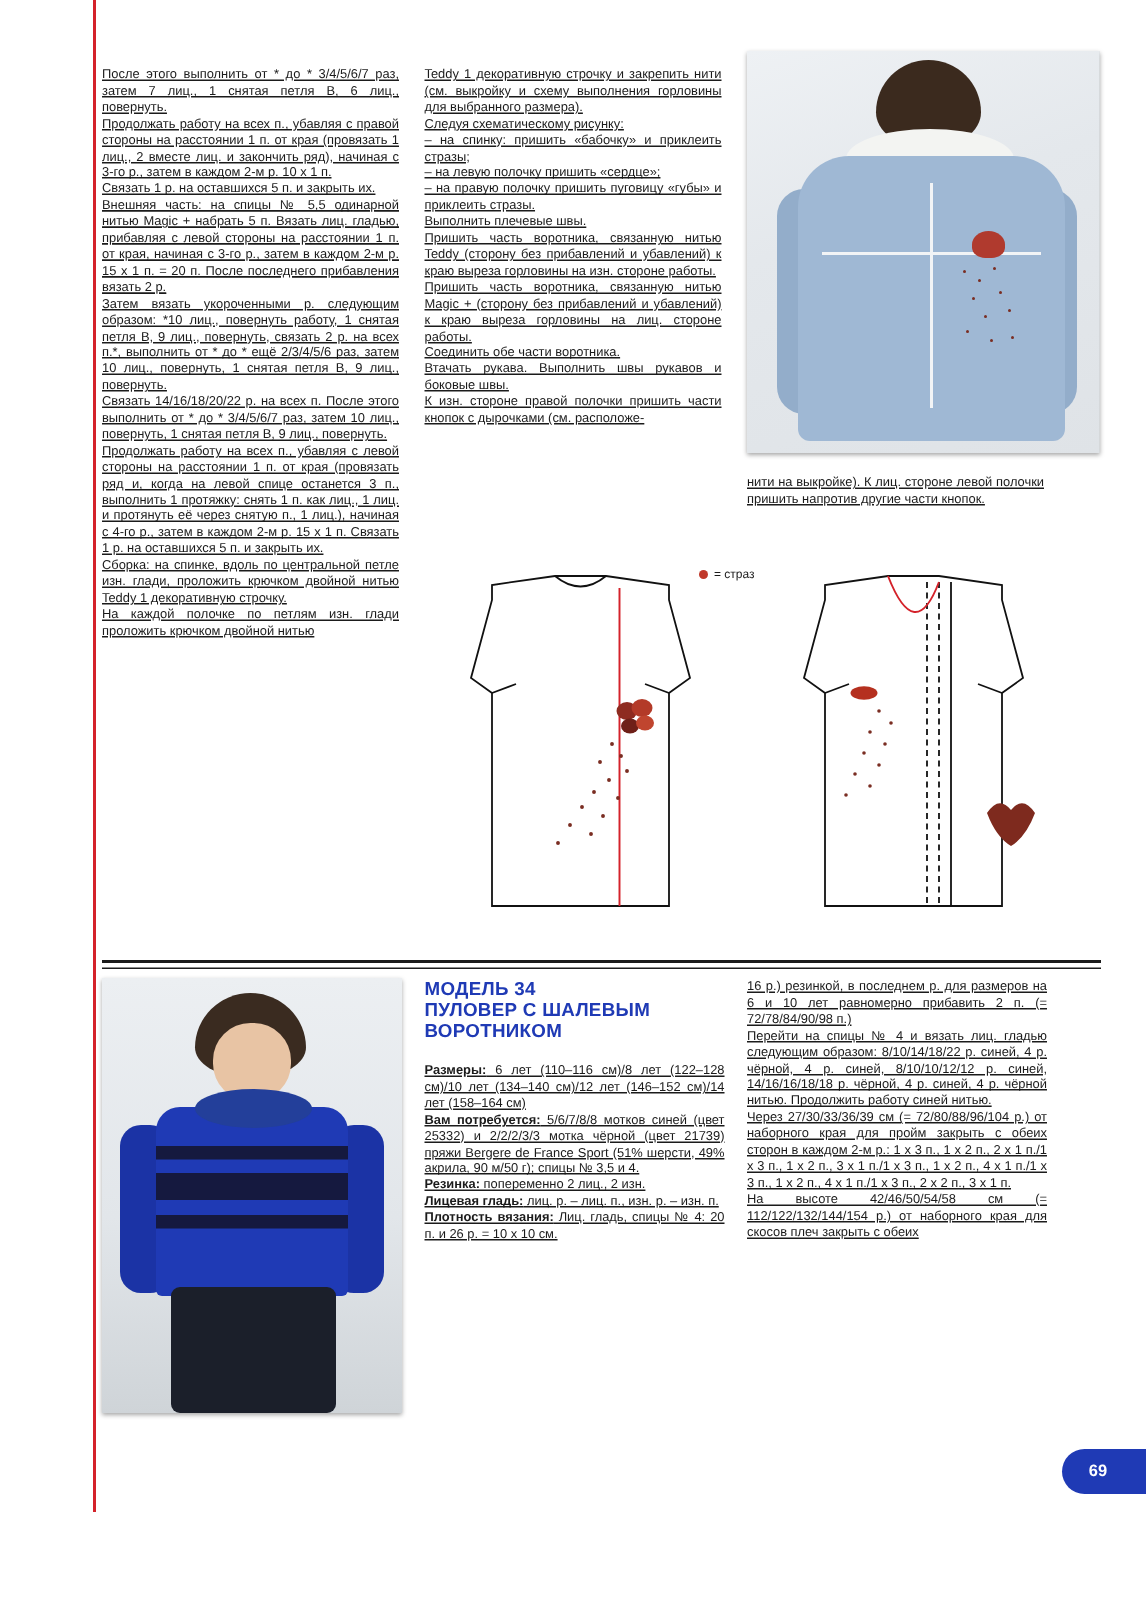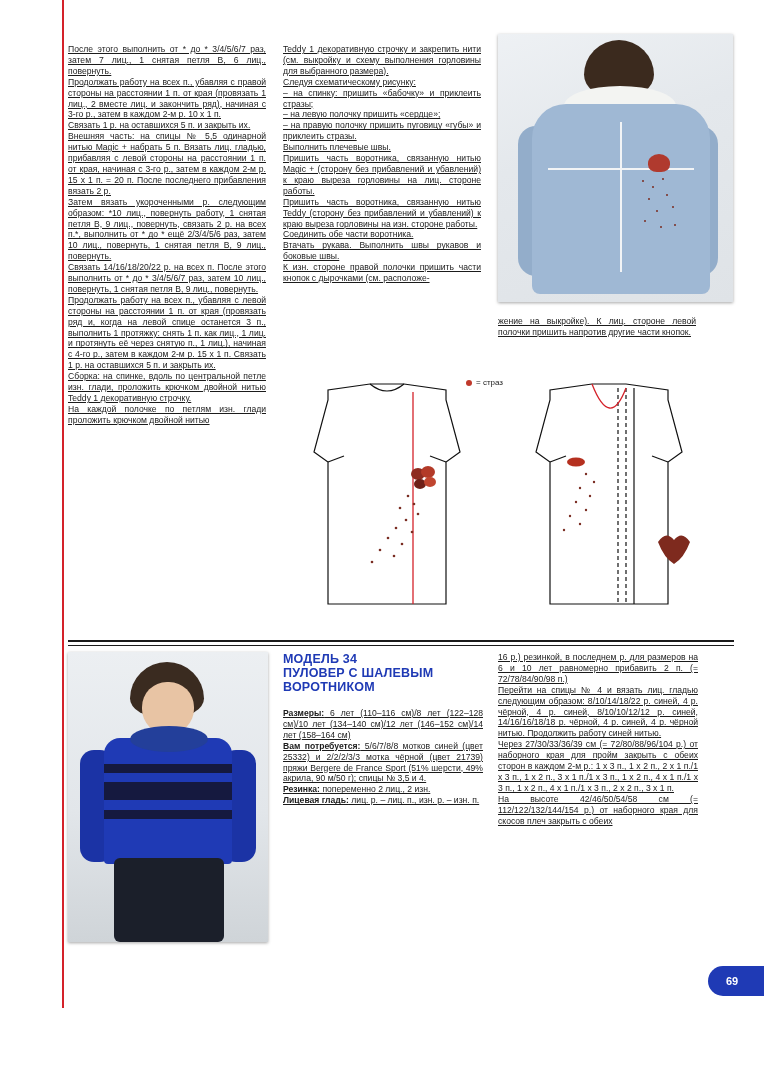--- a/index.html
+++ b/index.html
@@ -103,29 +103,29 @@
     <p class="para">На каждой полочке по петлям изн. глади проложить крючком двойной нитью</p>
   </div>
 
   <div class="col" id="col2">
     <p class="para">Teddy 1 декоративную строчку и закрепить нити (см. выкройку и схему выполнения горловины для выбранного размера).</p>
     <p class="para">Следуя схематическому рисунку:</p>
     <p class="para">– на спинку: пришить «бабочку» и приклеить стразы;</p>
     <p class="para">– на левую полочку пришить «сердце»;</p>
     <p class="para">– на правую полочку пришить пуговицу «губы» и приклеить стразы.</p>
     <p class="para">Выполнить плечевые швы.</p>
+    <p class="para">Пришить часть воротника, связанную нитью Teddy (сторону без прибавлений и убавлений) к краю выреза горловины на изн. стороне работы.</p>
     <p class="para">Пришить часть воротника, связанную нитью Magic + (сторону без прибавлений и убавлений) к краю выреза горловины на лиц. стороне работы.</p>
-    <p class="para">Пришить часть воротника, связанную нитью Teddy (сторону без прибавлений и убавлений) к краю выреза горловины на изн. стороне работы.</p>
     <p class="para">Соединить обе части воротника.</p>
     <p class="para">Втачать рукава. Выполнить швы рукавов и боковые швы.</p>
     <p class="para">К изн. стороне правой полочки пришить части кнопок с дырочками (см. расположе-</p>
   </div>
 
   <div class="col" id="col3">
-    <p class="para">жение на выкройке). К лиц. стороне левой полочки пришить напротив другие части кнопок.</p>
+    <p class="para">нити на выкройке). К лиц. стороне левой полочки пришить напротив другие части кнопок.</p>
   </div>
 
   <div class="photo-top">
     <div class="bg"></div>
     <div class="kid1-hair"></div>
     <div class="kid1-collar"></div>
     <div class="kid1-arm-l"></div>
     <div class="kid1-arm-r"></div>
     <div class="kid1-body"></div>
     <div class="kid1-butterfly"></div>
@@ -226,20 +226,21 @@
   <div class="model-head">
     <div class="mnum">МОДЕЛЬ 34</div>
     <div class="mtitle">ПУЛОВЕР С ШАЛЕВЫМ ВОРОТНИКОМ</div>
   </div>
 
   <div class="col" id="bcol1">
     <p class="para"><span class="b">Размеры:</span><span> 6 лет (110–116 см)/8 лет (122–128 см)/10 лет (134–140 см)/12 лет (146–152 см)/14 лет (158–164 см)</span></p>
     <p class="para"><span class="b">Вам потребуется:</span><span> 5/6/7/8/8 мотков синей (цвет 25332) и 2/2/2/3/3 мотка чёрной (цвет 21739) пряжи Bergere de France Sport (51% шерсти, 49% акрила, 90 м/50 г); спицы № 3,5 и 4.</span></p>
     <p class="para"><span class="b">Резинка:</span><span> попеременно 2 лиц., 2 изн.</span></p>
     <p class="para"><span class="b">Лицевая гладь:</span><span> лиц. р. – лиц. п., изн. р. – изн. п.</span></p>
+    <p class="para"><span class="b">Плотность вязания:</span><span> Лиц. гладь, спицы № 4: 20 п. и 26 р. = 10 х 10 см.</span></p>
   </div>
 
   <div class="col" id="bcol2">
     <p class="para">16 р.) резинкой, в последнем р. для размеров на 6 и 10 лет равномерно прибавить 2 п. (= 72/78/84/90/98 п.)</p>
     <p class="para">Перейти на спицы № 4 и вязать лиц. гладью следующим образом: 8/10/14/18/22 р. синей, 4 р. чёрной, 4 р. синей, 8/10/10/12/12 р. синей, 14/16/16/18/18 р. чёрной, 4 р. синей, 4 р. чёрной нитью. Продолжить работу синей нитью.</p>
     <p class="para">Через 27/30/33/36/39 см (= 72/80/88/96/104 р.) от наборного края для пройм закрыть с обеих сторон в каждом 2-м р.: 1 х 3 п., 1 х 2 п., 2 х 1 п./1 х 3 п., 1 х 2 п., 3 х 1 п./1 х 3 п., 1 х 2 п., 4 х 1 п./1 х 3 п., 1 х 2 п., 4 х 1 п./1 х 3 п., 2 х 2 п., 3 х 1 п.</p>
     <p class="para">На высоте 42/46/50/54/58 см (= 112/122/132/144/154 р.) от наборного края для скосов плеч закрыть с обеих</p>
   </div>
 
   <div class="pagebadge">69</div>

